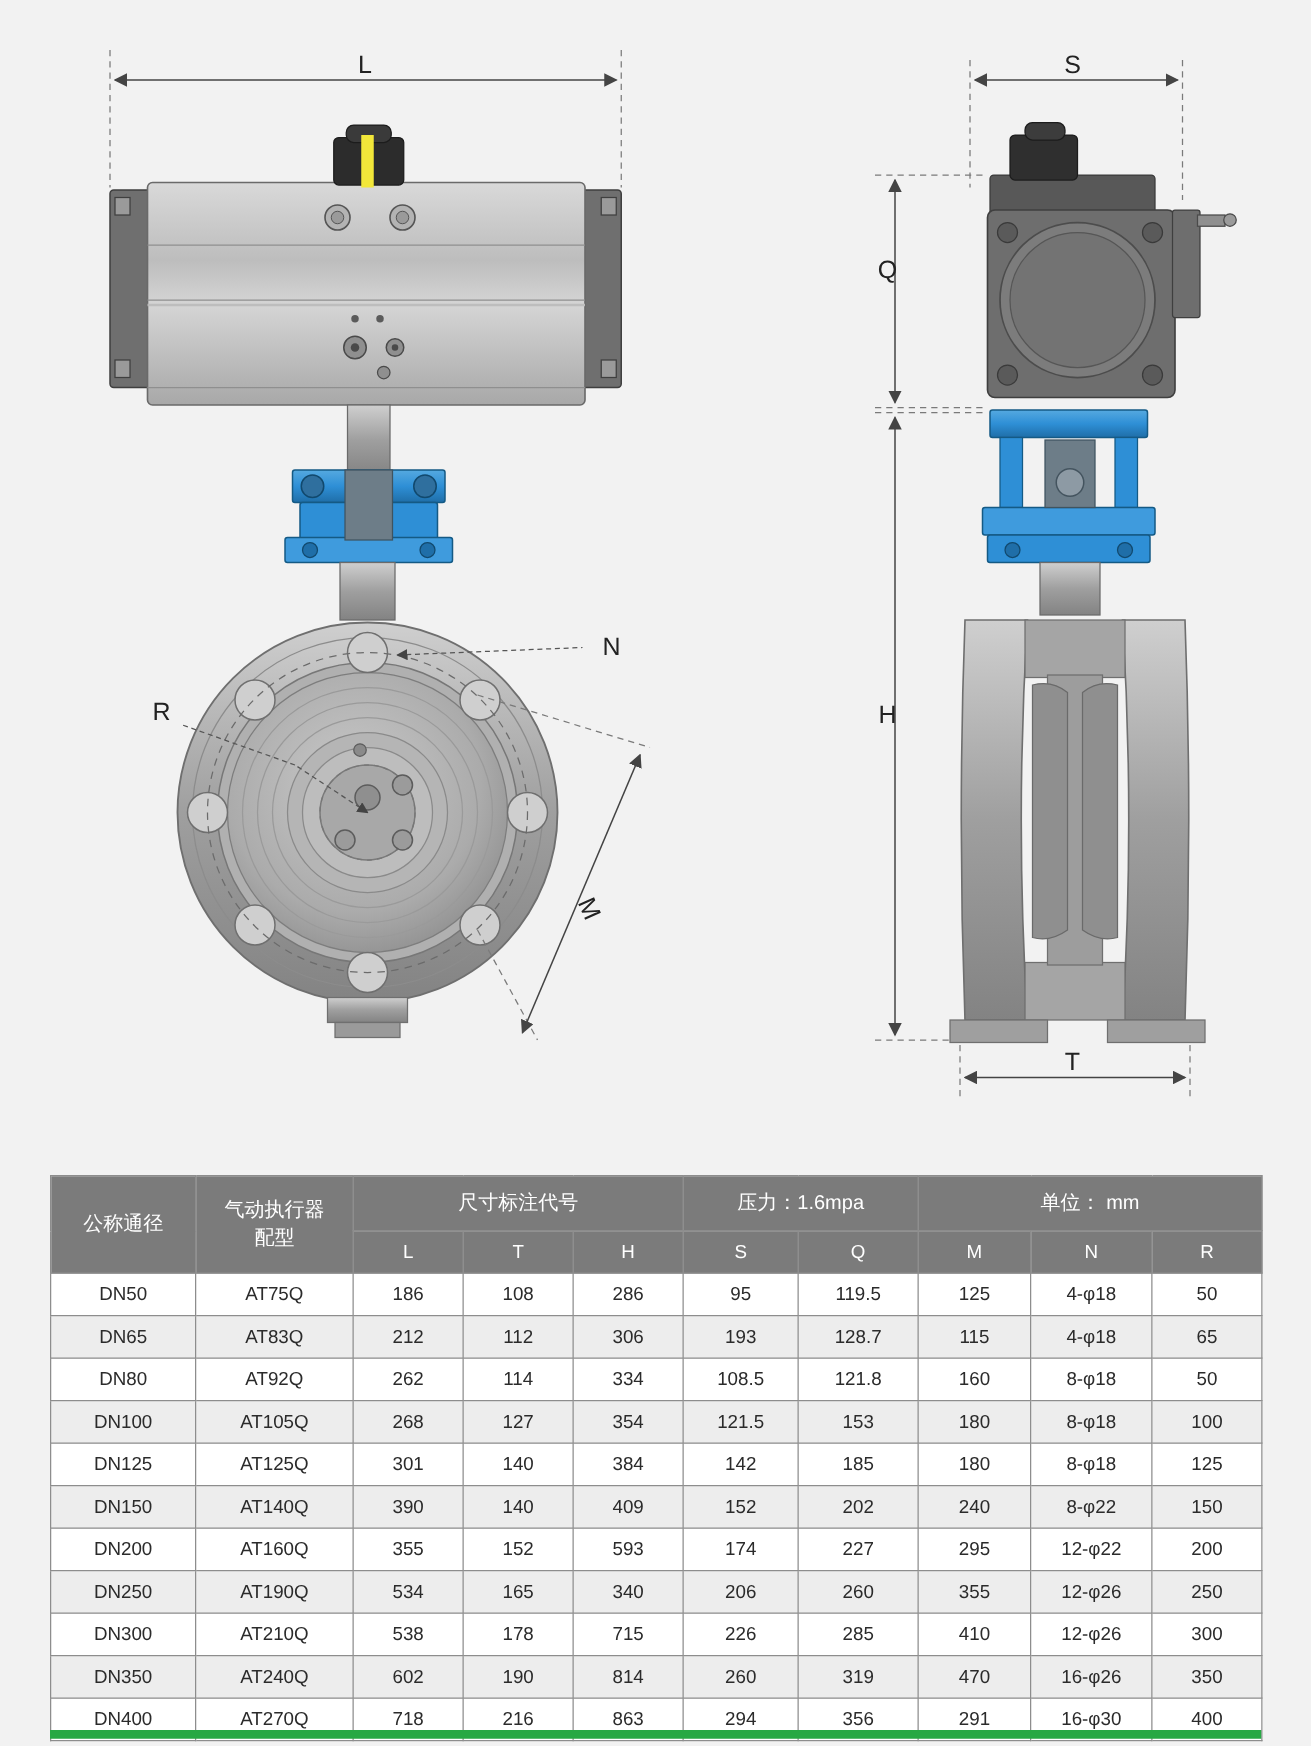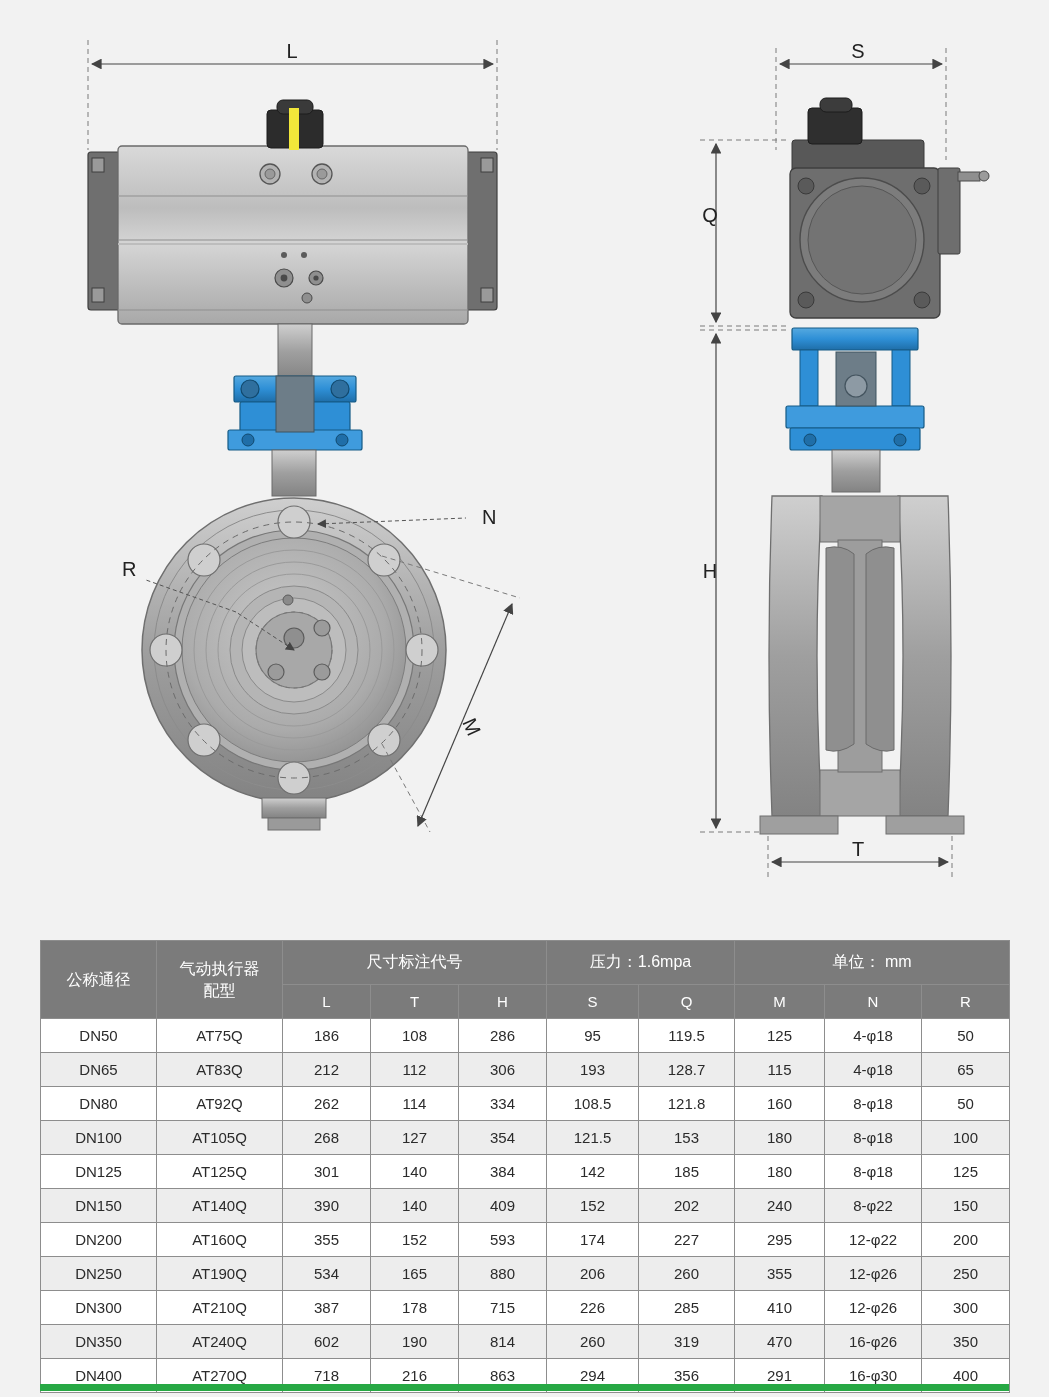--- a/index.html
+++ b/index.html
@@ -414,31 +414,31 @@
           <td>227</td>
           <td>295</td>
           <td>12-φ22</td>
           <td>200</td>
         </tr>
         <tr>
           <td>DN250</td>
           <td>AT190Q</td>
           <td>534</td>
           <td>165</td>
-          <td>880</td>
+          <td>340</td>
           <td>206</td>
           <td>260</td>
           <td>355</td>
           <td>12-φ26</td>
           <td>250</td>
         </tr>
         <tr>
           <td>DN300</td>
           <td>AT210Q</td>
-          <td>387</td>
+          <td>538</td>
           <td>178</td>
           <td>715</td>
           <td>226</td>
           <td>285</td>
           <td>410</td>
           <td>12-φ26</td>
           <td>300</td>
         </tr>
         <tr>
           <td>DN350</td>

